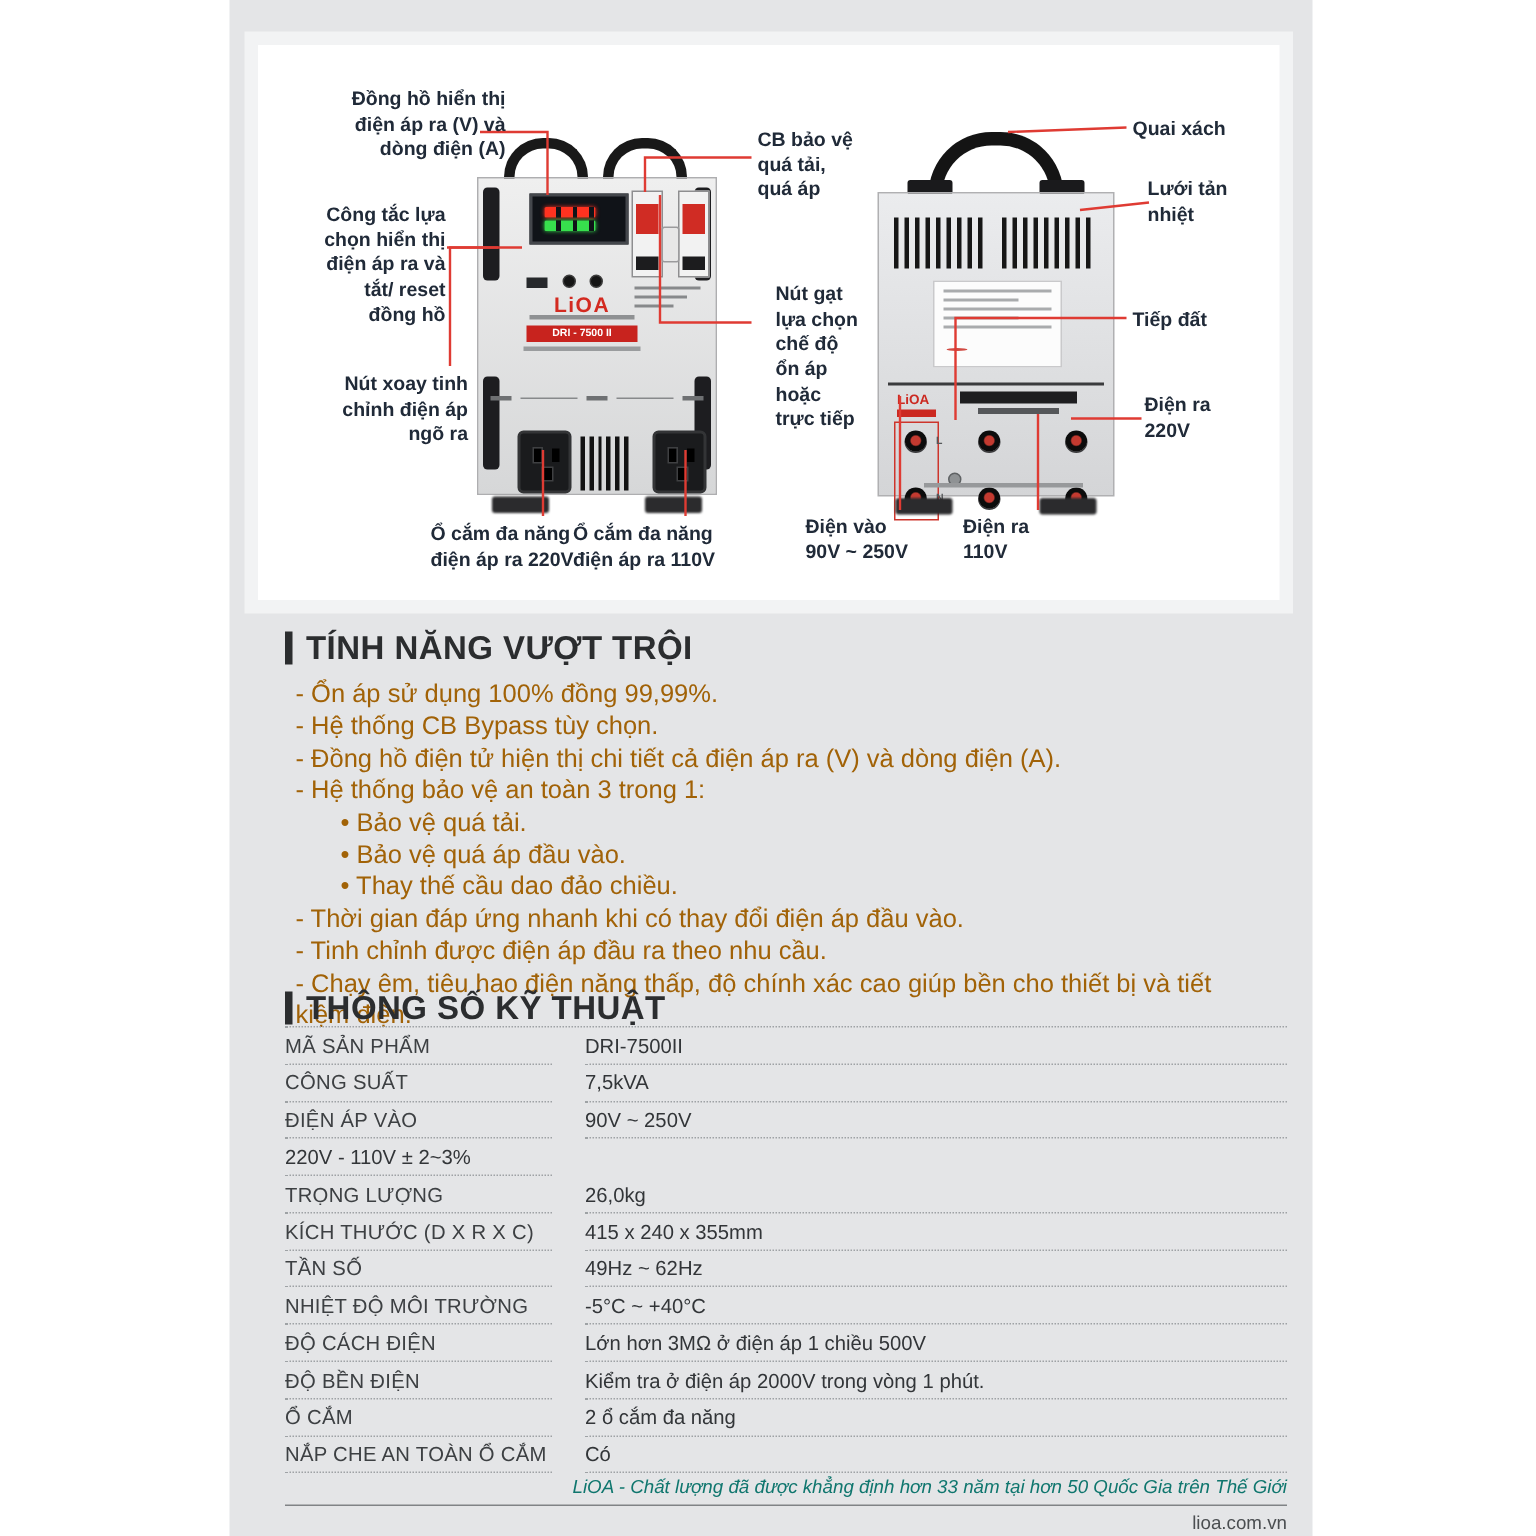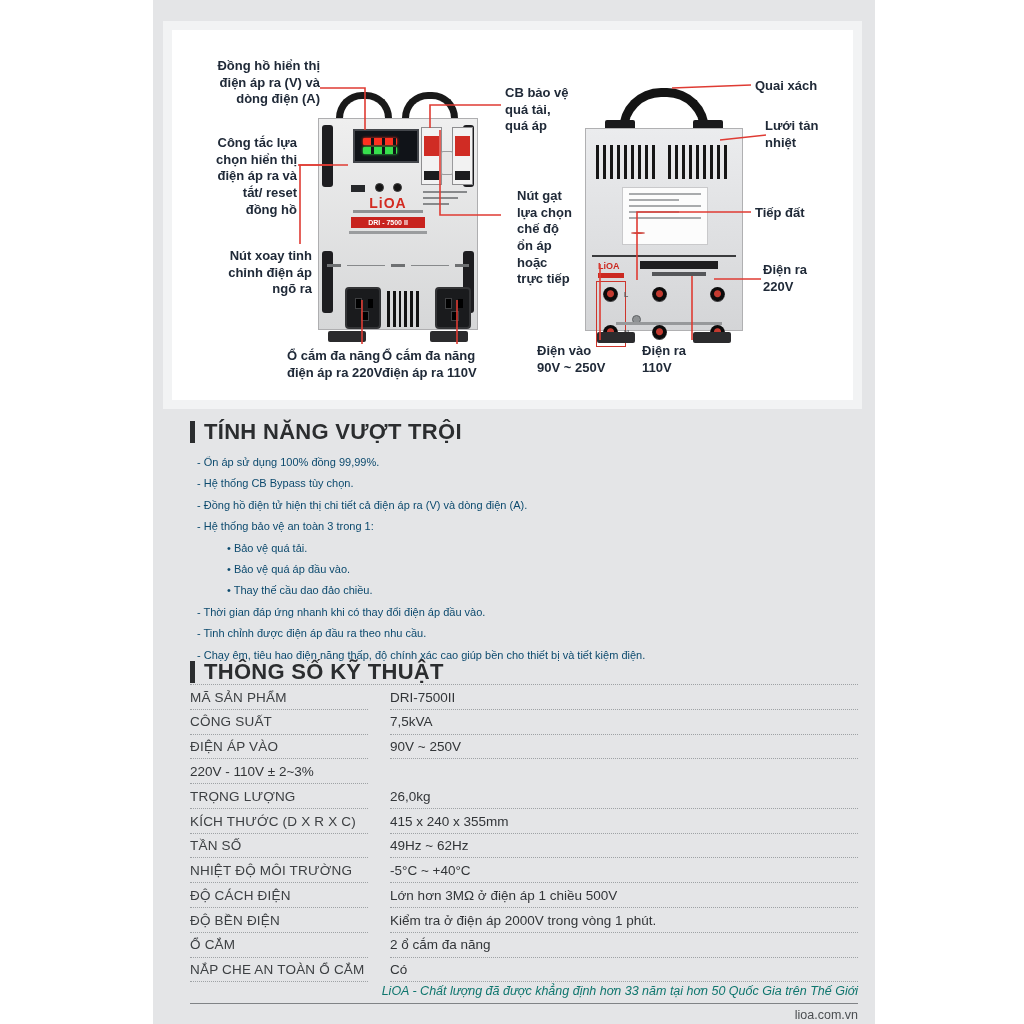--- a/index.html
+++ b/index.html
@@ -84,22 +84,22 @@
   .term { position:absolute; width:15px; height:15px; border-radius:50%;
           background:radial-gradient(circle at 50% 45%, #c33a30 0 3px, #0c0c0c 4px 62%, #3a3a3c 64%); }
   .tlabel { position:absolute; font-size:7px; color:#55585a; font-weight:bold; }
   .gscrew { position:absolute; width:9px; height:9px; border-radius:50%; background:#8f9294; border:1px solid #5f6264; }
   .b-smalltext { position:absolute; left:30px; bottom:5px; right:20px; height:3px; background:#97999b; }
 
   
   .section-title { position:absolute; left:37px; display:flex; align-items:center; gap:9px;
                    font-size:22px; font-weight:bold; color:#2b2d2f; letter-spacing:0.3px; }
   .tbar { width:5px; height:22px; background:#2b2d2f; }
-  .features-list { position:absolute; left:44px; top:452px; width:640px; font-size:11px;
-                   color:#0c4a6e; line-height:21.4px; }
+  .features-list { position:absolute; left:44px; top:452px; width:640px; font-size:17px;
+                   color:#a16207; line-height:21.4px; }
   .fi { white-space:pre-line; }
   .fi.lvl2 { padding-left:30px; }
 
   .spec-table { position:absolute; left:37px; top:684px; width:668px; border-top:1px dotted #9ea2a5; }
   .spec-row { display:grid; grid-template-columns:178px 1fr; column-gap:22px; }
   .spec-row > div { border-bottom:1px dotted #9ea2a5; padding:4.6px 0 4.2px; font-size:13.5px; }
   .spec-label { color:#3d4043; letter-spacing:0.2px; }
   .spec-value { color:#323538; }
 
   .footer { position:absolute; left:37px; right:17px; top:984px; text-align:right; }
@@ -233,21 +233,21 @@
           <polyline points="329,185 268,185 268,100"></polyline>
           <polyline points="579,55 500,58"></polyline>
           <polyline points="594,105 548,110"></polyline>
           <polyline points="579,182 465,182 465,250"></polyline>
           <polyline points="589,249 542,249"></polyline>
           <polyline points="428,310 428,234"></polyline>
           <polyline points="520,310 520,246"></polyline>
         </g>
       </svg>
 
-      <div class="ann ar" style="left:30px; top:28px; width:118px;">Đồng hồ hiển thị
+      <div class="ann ar" style="left:47px; top:28px; width:118px;">Đồng hồ hiển thị
 điện áp ra (V) và
 dòng điện (A)</div>
       <div class="ann ar" style="left:18px; top:105px; width:107px;">Công tắc lựa
 chọn hiển thị
 điện áp ra và
 tắt/ reset
 đồng hồ</div>
       <div class="ann ar" style="left:30px; top:218px; width:110px;">Nút xoay tinh
 chỉnh điện áp
 ngõ ra</div>

